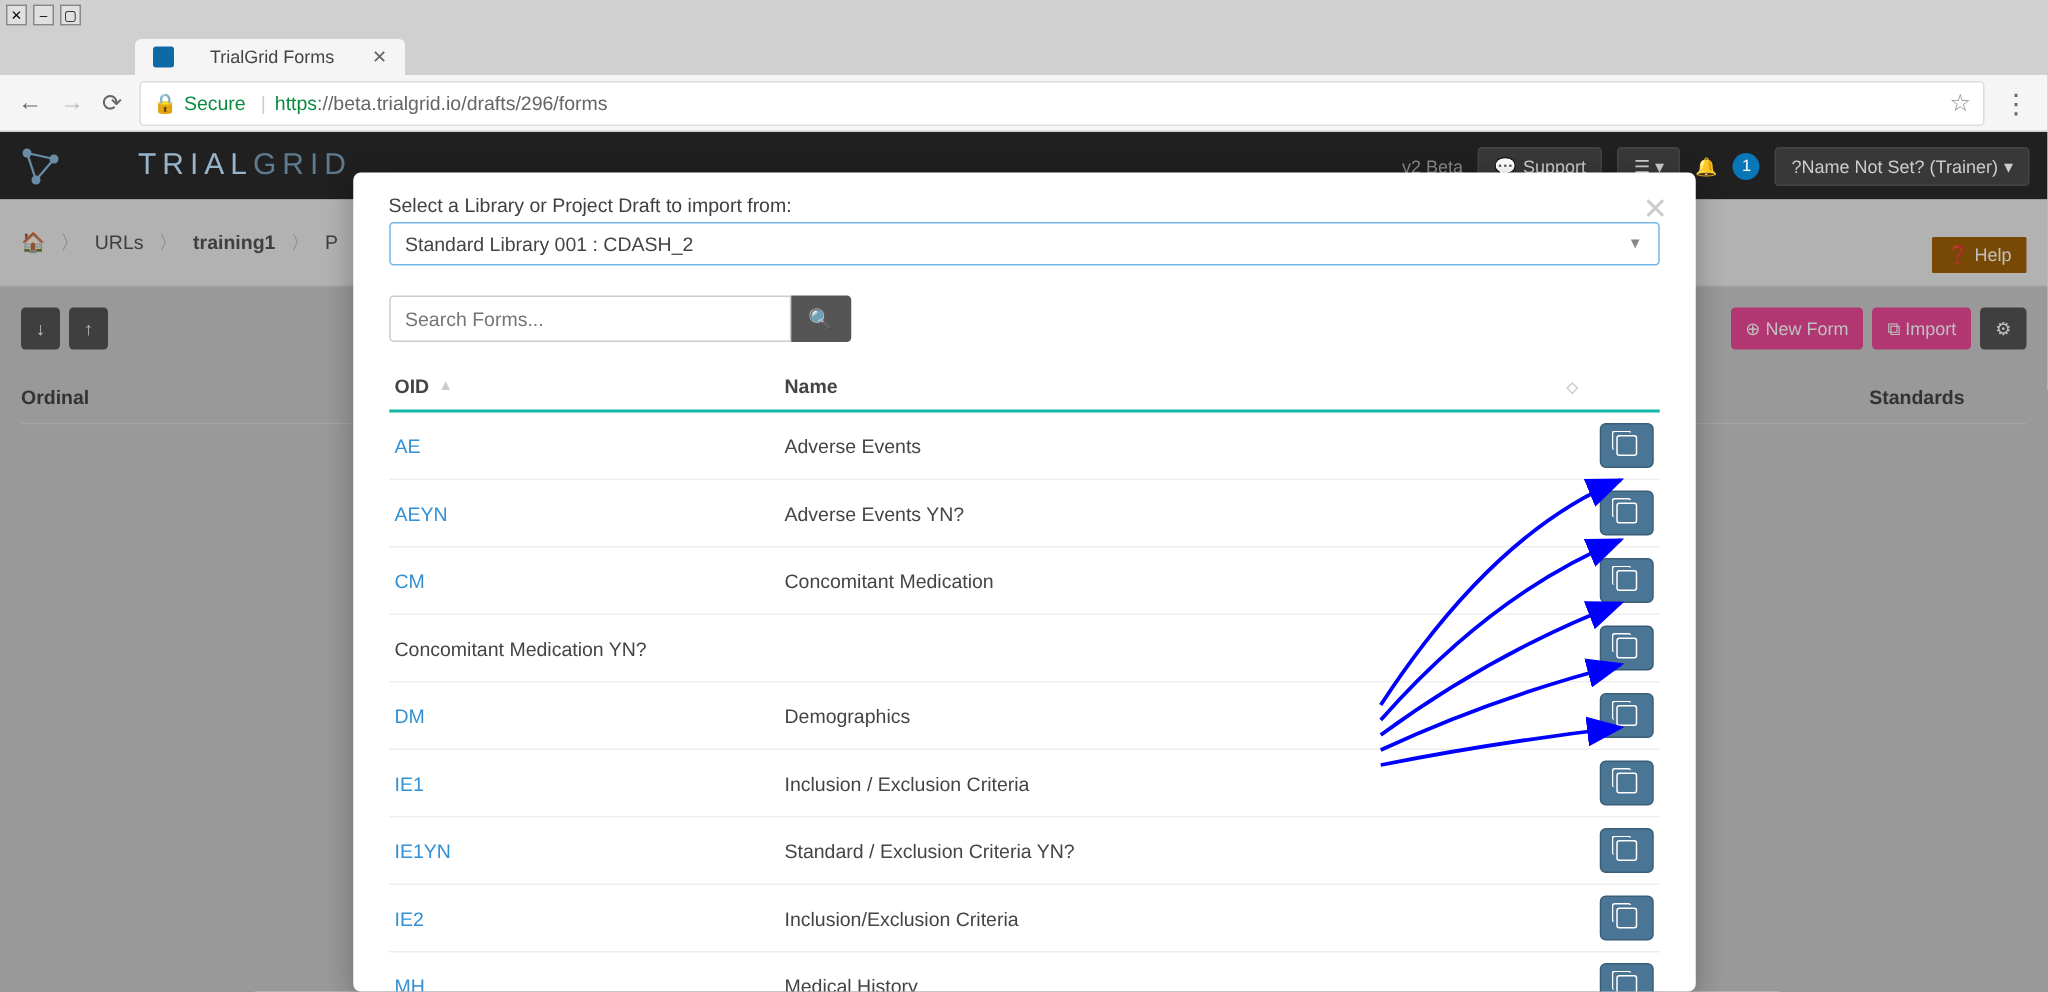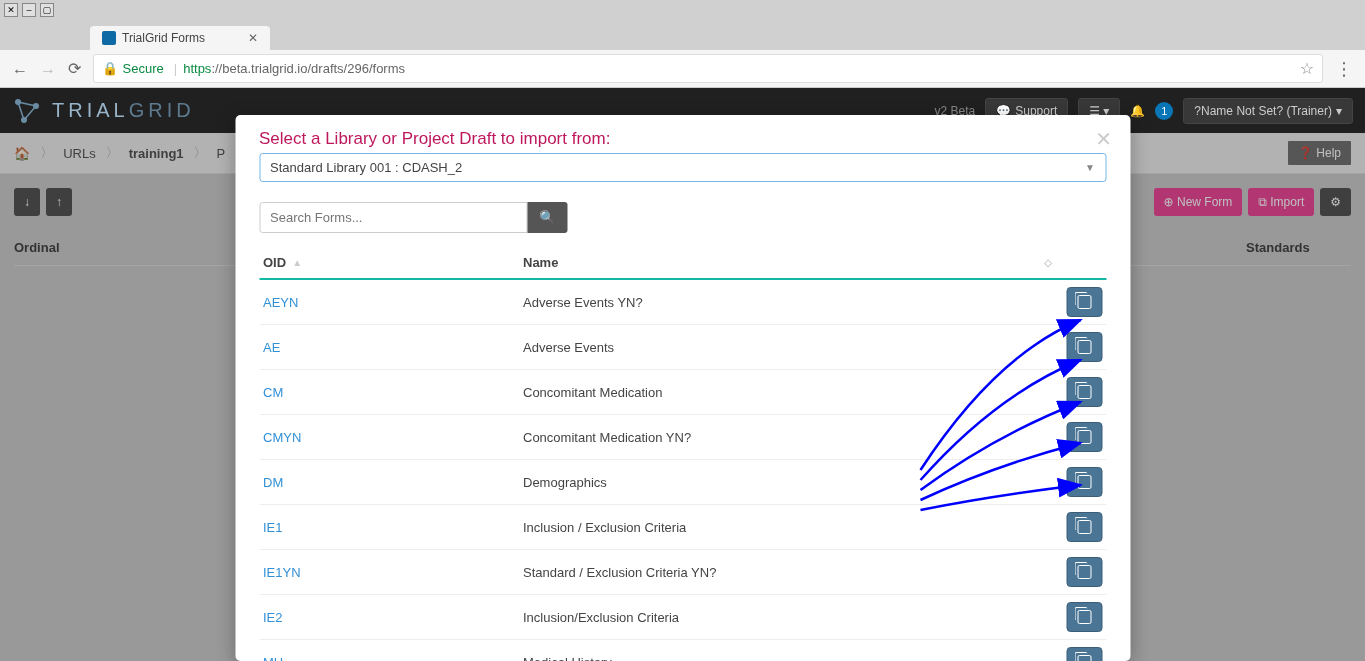--- a/index.html
+++ b/index.html
@@ -4,68 +4,68 @@
 <style>
 * { box-sizing: border-box; margin: 0; padding: 0; }
 body { font-family: -apple-system, BlinkMacSystemFont, "Segoe UI", Helvetica, Arial, sans-serif; background: #ccc; overflow: hidden; }
 
 
 .window-chrome { background: #d0d0d0; height: 20px; display: flex; align-items: center; padding: 0 4px; gap: 4px; }
 .window-btn { width: 14px; height: 14px; border: 1px solid #888; background: #e0e0e0; display: inline-block; font-size: 9px; text-align: center; line-height: 12px; }
 
 
 .tab-bar { background: #d0d0d0; height: 30px; display: flex; align-items: flex-end; padding-left: 90px; }
-.tab { background: #f5f5f5; border-radius: 4px 4px 0 0; padding: 5px 12px; display: flex; align-items: flex-end; gap: 6px; font-size: 12px; color: #444; min-width: 180px; }
+.tab { background: #f5f5f5; border-radius: 4px 4px 0 0; padding: 5px 12px; display: flex; align-items: flex-end; gap: 24px; font-size: 12px; color: #444; min-width: 180px; }
 .tab-favicon { width: 14px; height: 14px; background:#0e6aa5; border-radius:2px; }
 .tab-close { margin-left: auto; color: #666; cursor: pointer; }
 
 
 .url-bar { background: #f5f5f5; height: 38px; display: flex; align-items: center; padding: 0 12px; gap: 12px; border-bottom: 1px solid #ccc; }
 .nav-btn { color: #666; cursor: pointer; font-size: 16px; }
 .nav-btn.disabled { color: #bbb; }
 .url-field { flex: 1; display: flex; align-items: center; background: #fff; border: 1px solid #ddd; border-radius: 3px; padding: 4px 8px; font-size: 13px; }
 .secure { color: #0a8a40; font-size: 13px; margin-right: 4px; }
 .secure-text { color: #0a8a40; margin-right: 4px; }
 .url-https { color: #0a8a40; }
 .url-rest { color: #666; }
 .star-icon { color: #888; cursor:pointer; font-size:16px;}
 .menu-dots { color:#666; font-size:18px; cursor:pointer;}
 
 
 .app-nav { background: #202020; height: 45px; display: flex; align-items: center; padding: 0 12px; color: #fff; }
 .logo { display: flex; align-items: center; gap: 10px; }
 .logo-icon { width: 30px; height: 30px; position: relative; }
 .logo-text { font-size: 20px; letter-spacing: 4px; color:#5d7a8f; font-weight:300; }
-.logo-text .bold { color:#98b4c9; }
+.logo-text .bold { color:#98b4c9;margin-left:40px; }
 .nav-right { margin-left: auto; display: flex; align-items: center; gap: 10px; font-size: 12px; }
 .btn-dark { background: #383838; border: 1px solid #444; padding: 5px 10px; border-radius: 3px; color: #ccc; cursor: pointer; display:flex; align-items:center; gap:4px; }
 .badge-blue { background: #0876b7; color:#fff; border-radius:50%; width:18px; height:18px; display:inline-flex; align-items:center; justify-content:center; font-size:11px;}
 
 
 .breadcrumb { background: #eee; padding: 8px 14px; display: flex; align-items: center; gap: 10px; font-size: 13px; color:#555; border-bottom:1px solid #ddd; }
 .breadcrumb .sep { color: #aaa; }
-.help-btn { margin-left:auto; background:#737373; color:#fff; padding:5px 10px; border-radius:1px; font-size:12px;}
+.help-btn { margin-left:auto; background:#a16207; color:#fff; padding:5px 10px; border-radius:1px; font-size:12px;margin-top:17px;}
 
 
 .toolbar { padding: 14px; display:flex; align-items:center; gap:6px; }
 .tool-btn { background:#555; color:#fff; padding:7px 10px; border-radius:3px; font-size:12px; cursor:pointer;}
 .tool-btn.blue { background:#ec4899; }
 .tool-right { margin-left:auto; display:flex; gap:6px;}
 
 
 .bg-table { padding: 0 14px;}
 .bg-th { display:flex; padding:10px 0; border-bottom:1px solid #ddd; gap:20px; font-size:13px; font-weight:bold; color:#444;}
 .bg-th .ord { flex:0 0 150px;}
 .bg-th .std { margin-left:auto; padding-right:30px;}
 
 
 .overlay { position: fixed; top: 133px; left:0; right:0; bottom:0; background: rgba(0,0,0,0.25); }
 .modal { position: fixed; top: 115px; left: 50%; transform: translateX(-50%); width: 895px; background:#fff; border-radius:5px; box-shadow: 0 5px 20px rgba(0,0,0,0.3); padding: 14px 24px; height: 546px; overflow:hidden;}
 .modal-close { position:absolute; top:12px; right:18px; color:#ccc; font-size:20px; cursor:pointer;}
-.modal-label { font-size:17px; color:#be185d; margin-bottom:4px;}
+.modal-label { font-size:13px; color:#404040; margin-bottom:4px;}
 .select-box { border:1px solid #74b6e8; background:#fff; padding:6px 10px; font-size:13px; color:#444; display:flex; align-items:center; border-radius:3px; margin-bottom:20px;}
 .select-caret { margin-left:auto; color:#888; font-size:10px;}
 
 .search-row { display:flex; gap:0; margin-bottom:14px;}
 .search-input { border:1px solid #ccc; padding:7px 10px; font-size:13px; border-radius:3px 0 0 3px; width:268px; color:#555;}
 .search-btn { background:#555; color:#fff; border:none; padding:7px 12px; border-radius:0 3px 3px 0; cursor:pointer;}
 
 .forms-table { width:100%; }
 .th-row { display:flex; padding:8px 4px; border-bottom:2px solid #14b8a6; font-size:13px; font-weight:bold; color:#444;}
 .th-oid { flex:0 0 260px; display:flex; align-items:center; gap:6px;}
@@ -185,42 +185,41 @@
           <span class="sort-ind">▲</span>
         </div>
       <div class="th-name">
           <span>Name</span> 
           <span class="sort-ind" style="margin-left:auto">◇</span>
         </div>
       <div style="flex:0 0 50px"></div>
     </div>
     <div id="rows">
         <div class="body-row">
+          <div class="td-oid"><a href="#">AE</a></div>
+          <div class="td-name">Adverse Events</div>
+          <div class="td-act"><button class="copy-btn">
+              <span class="copy-icon"></span>
+            </button></div>
+        </div>
+        <div class="body-row">
           <div class="td-oid"><a href="#">AEYN</a></div>
           <div class="td-name">Adverse Events YN?</div>
           <div class="td-act"><button class="copy-btn">
               <span class="copy-icon"></span>
             </button></div>
         </div>
         <div class="body-row">
-          <div class="td-oid"><a href="#">AE</a></div>
-          <div class="td-name">Adverse Events</div>
-          <div class="td-act"><button class="copy-btn">
-              <span class="copy-icon"></span>
-            </button></div>
-        </div>
-        <div class="body-row">
           <div class="td-oid"><a href="#">CM</a></div>
           <div class="td-name">Concomitant Medication</div>
           <div class="td-act"><button class="copy-btn">
               <span class="copy-icon"></span>
             </button></div>
         </div>
         <div class="body-row">
-          <div class="td-oid"><a href="#">CMYN</a></div>
           <div class="td-name">Concomitant Medication YN?</div>
           <div class="td-act"><button class="copy-btn">
               <span class="copy-icon"></span>
             </button></div>
         </div>
         <div class="body-row">
           <div class="td-oid"><a href="#">DM</a></div>
           <div class="td-name">Demographics</div>
           <div class="td-act"><button class="copy-btn">
               <span class="copy-icon"></span>

